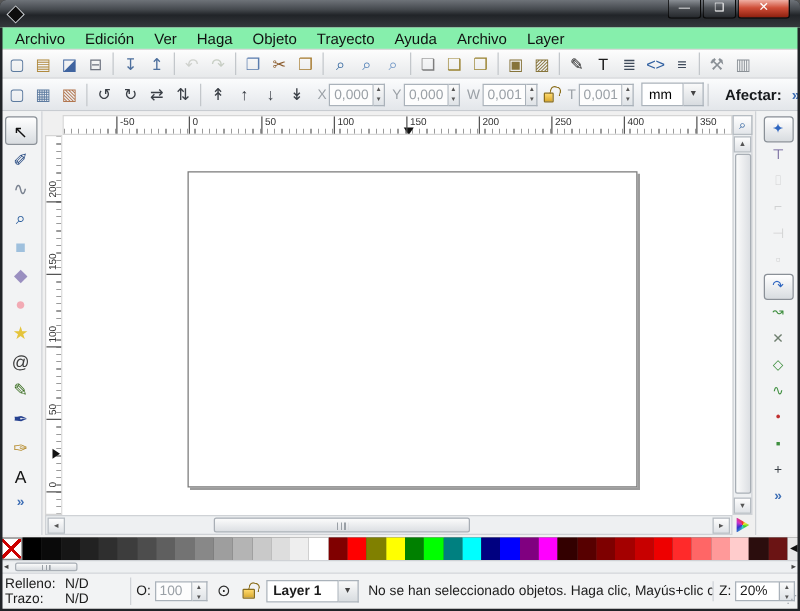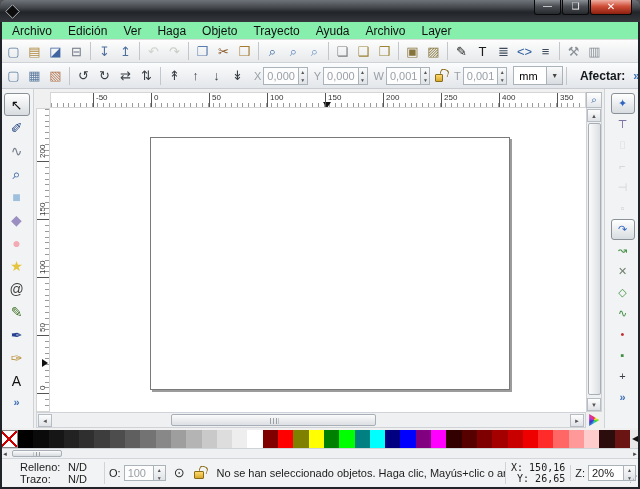--- a/index.html
+++ b/index.html
@@ -128,21 +128,21 @@
   .pal-arrow { width:10px; color:#111; font-size:8px; line-height:18px; background:#e8e8e8; text-align:center; }
   .psb { position:absolute; top:426px; left:0; right:0; height:10px; background:#eef0f2; border-top:1px solid #cfd2d6; }
   .psb .arr { position:absolute; top:1px; font-size:6px; color:#444; line-height:8px; }
   .pthumb { position:absolute; left:12px; top:1px; width:50px; height:7px;
     background:linear-gradient(#fbfbfb,#d8dce0); border:1px solid #a8aeb5; border-radius:2px; }
   .pthumb:after { content:""; position:absolute; left:50%; top:1px; width:7px; height:4px; transform:translateX(-50%);
     background:repeating-linear-gradient(90deg,#9aa0a6 0 1px,transparent 1px 3px); }
   
   .statusbar { position:absolute; top:436px; left:0; right:0; height:28px; background:#f2f3f4;
     border-top:1px solid #d2d5d9; display:flex; align-items:center; font-size:11px; color:#1c1c1c; }
-  .fillstroke { width:100px; padding-left:20px; line-height:12px; }
+  .fillstroke { width:100px; padding-left:4px; line-height:12px; }
   .fillstroke .row { display:flex; }
   .fillstroke .lab { width:48px; }
   .sb-sep { width:1px; height:22px; background:#d0d3d7; margin:0 4px; }
   .ogroup { display:flex; align-items:center; }
   .olabel { margin-right:3px; }
   .oentry { width:30px; height:16px; }
   .eye { font-size:13px; margin:0 4px 0 8px; color:#2c2c2c; }
   .layercombo { display:flex; margin-left:4px; }
   .layerval { width:58px; height:18px; border:1px solid #aab2ba; background:#fff; display:flex;
     align-items:center; padding-left:5px; font-weight:bold; font-size:11px; }
@@ -548,27 +548,25 @@
       <div class="ogroup">
         <span class="olabel">O:</span>
         <span class="entry oentry dis">100</span>
         <span class="spin" style="height:16px">
             <i>▲</i>
             <i>▼</i>
           </span>
       </div>
       <span class="eye">⊙</span>
       <span class="lock" style="margin-top:4px"></span>
+      <span class="layercombo">
+        <span class="layerval">Layer 1</span>
+        <span class="layerbtn">▼</span>
+      </span>
       <span class="statusmsg">No se han seleccionado objetos. Haga clic, Mayús+clic o arrastr</span>
-      <span class="xy">
-        <span>X:</span>
-        <span>150,16</span><br>
-        <span>Y:</span>
-        <span>26,65</span>
-      </span>
       <span class="zgroup">
         <span class="olabel">Z:</span>
         <span class="entry zentry">20%</span>
         <span class="spin" style="height:16px">
             <i>▲</i>
             <i>▼</i>
           </span>
       </span>
       <span class="grip">⋰</span>
     </div>

